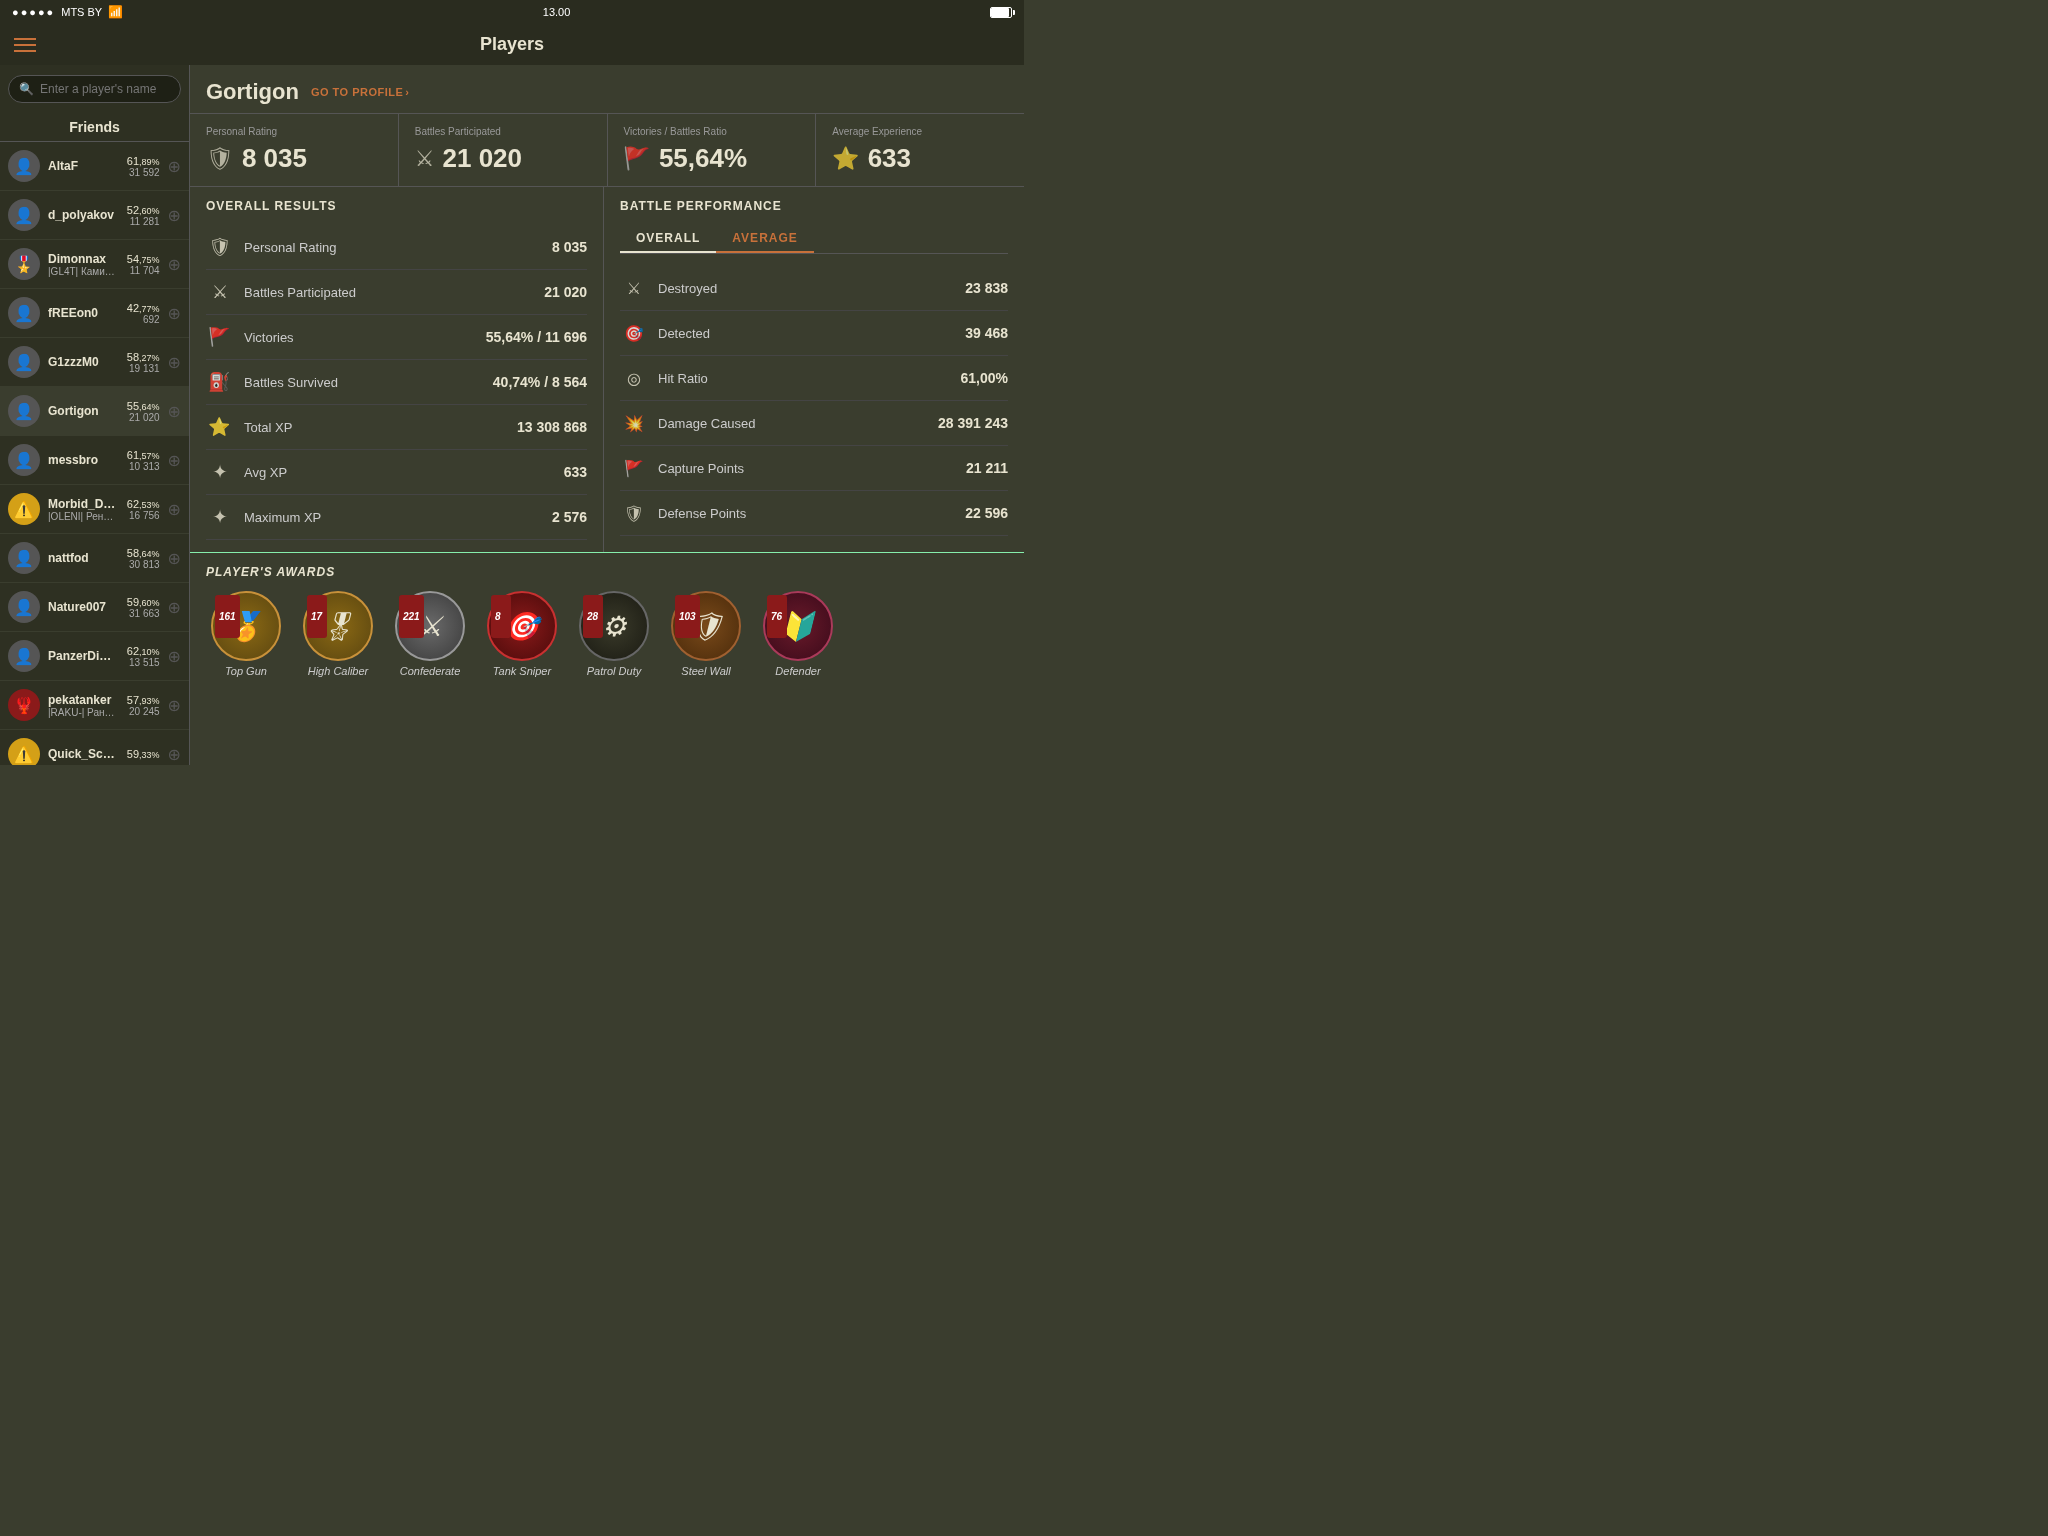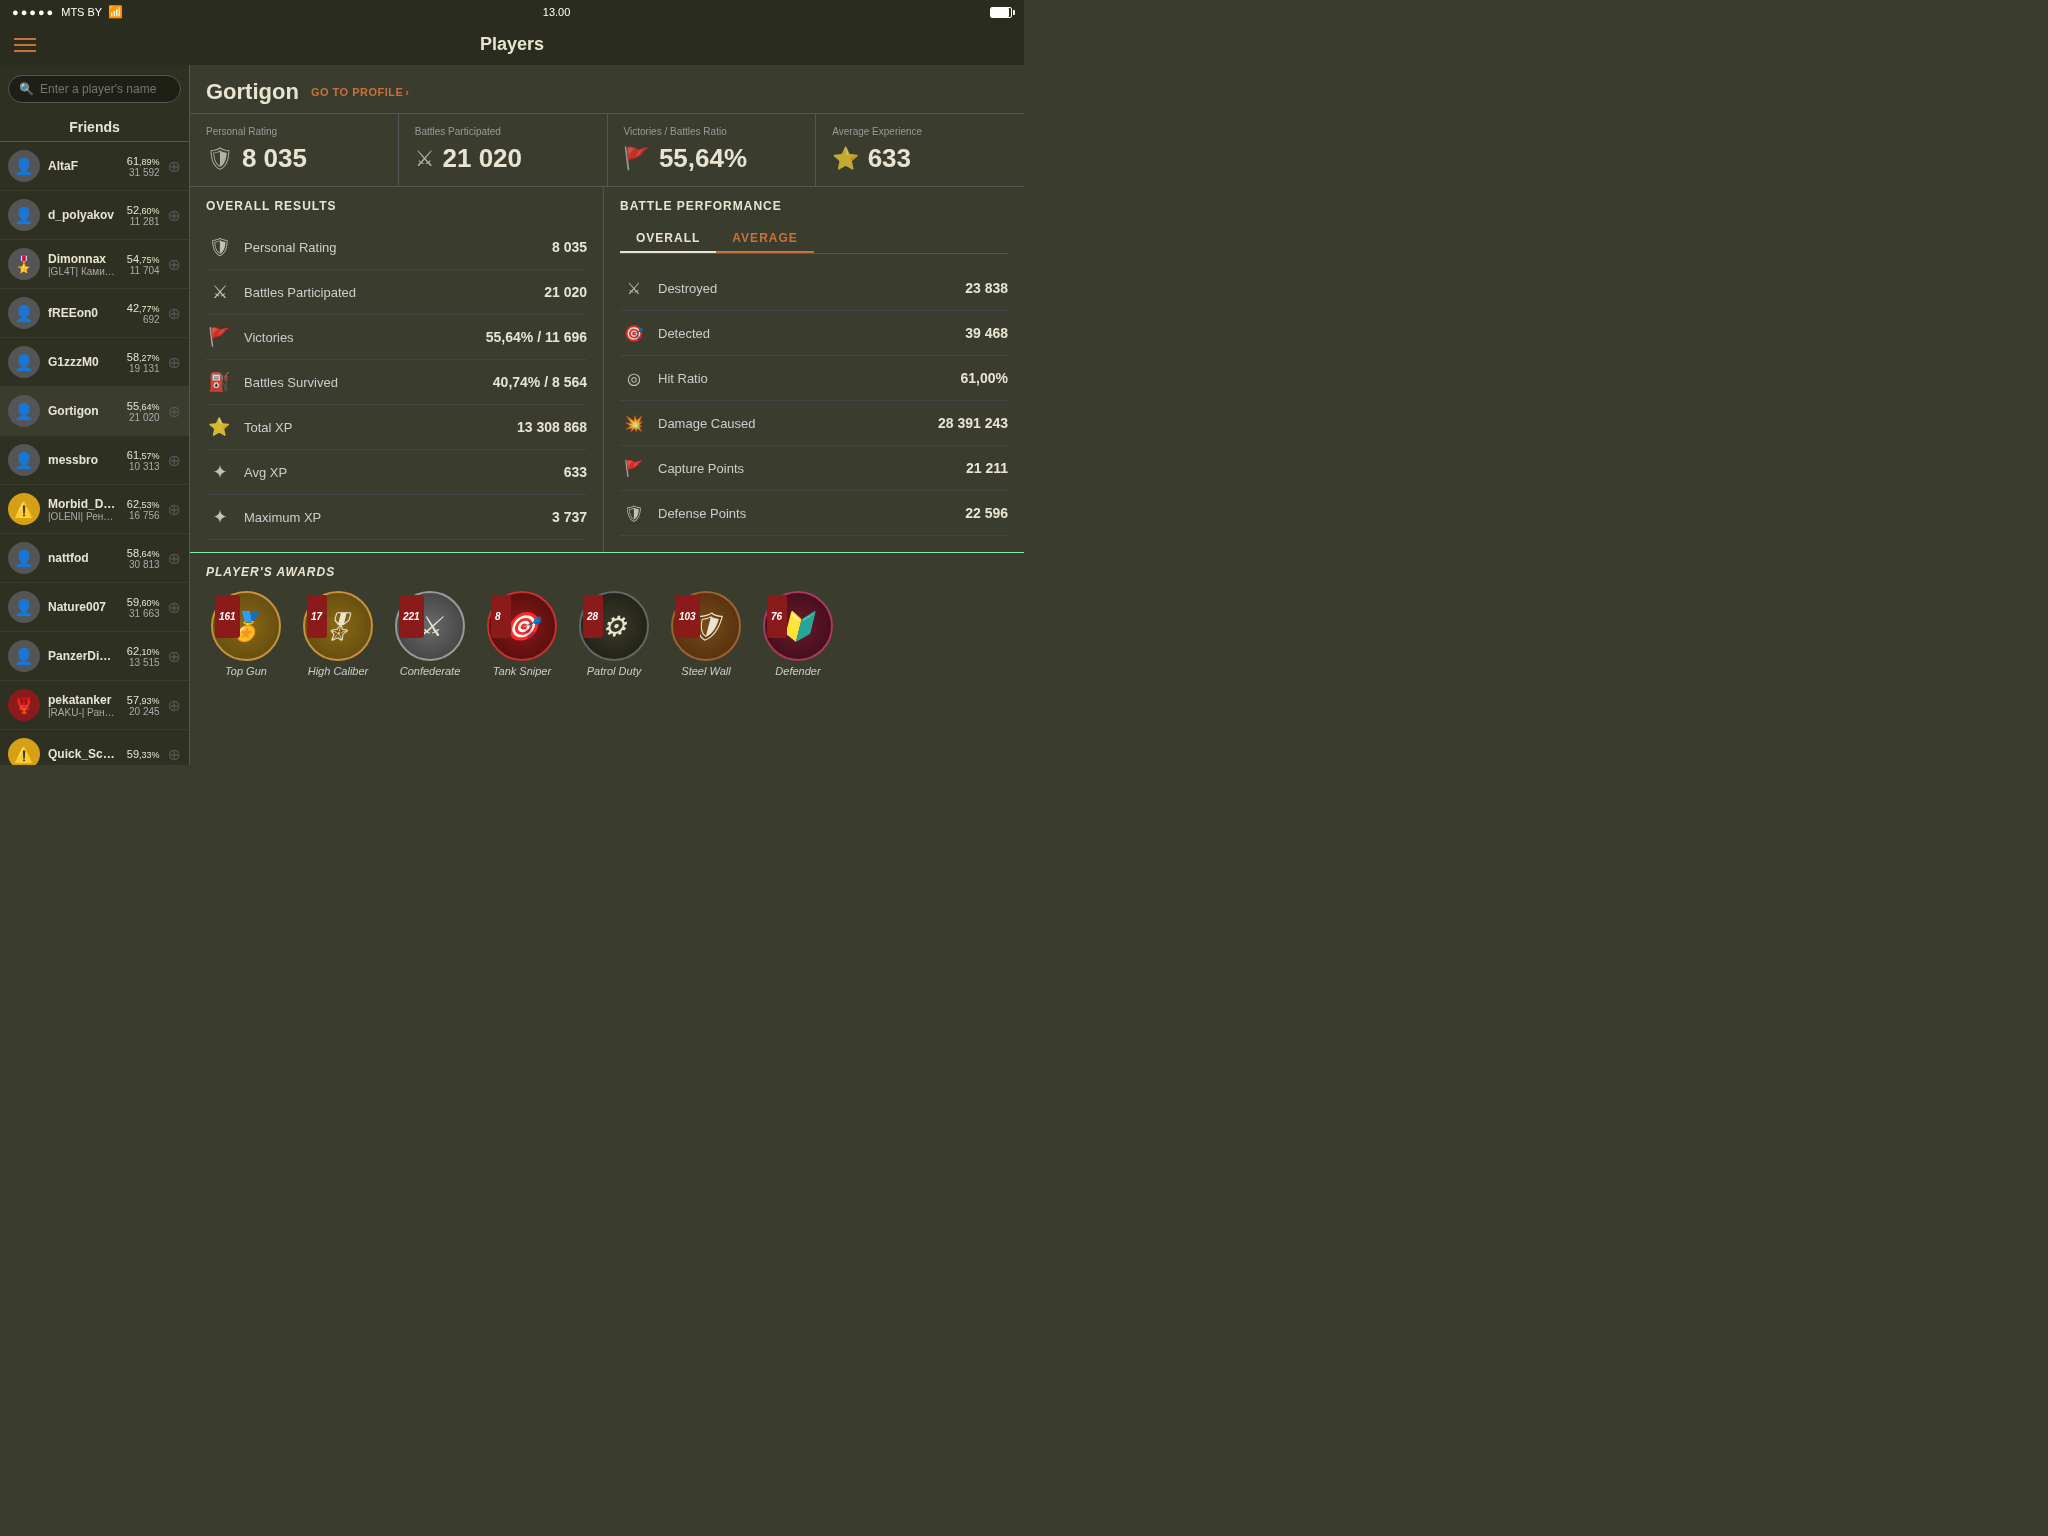--- a/index.html
+++ b/index.html
@@ -539,21 +539,21 @@
     <div class="result-value">13 308 868</div>
   </div>
             <div class="result-row">
     <div class="result-icon">✦</div>
     <div class="result-label">Avg XP</div>
     <div class="result-value">633</div>
   </div>
             <div class="result-row">
     <div class="result-icon">✦</div>
     <div class="result-label">Maximum XP</div>
-    <div class="result-value">3 737</div>
+    <div class="result-value">2 576</div>
   </div>
           </div>
       </div>
 
       <div class="battle-performance">
         <div class="section-title">BATTLE PERFORMANCE</div>
         <div class="perf-tabs">
           <div class="perf-tab active">OVERALL</div>
           <div class="perf-tab orange">AVERAGE</div>
         </div>

